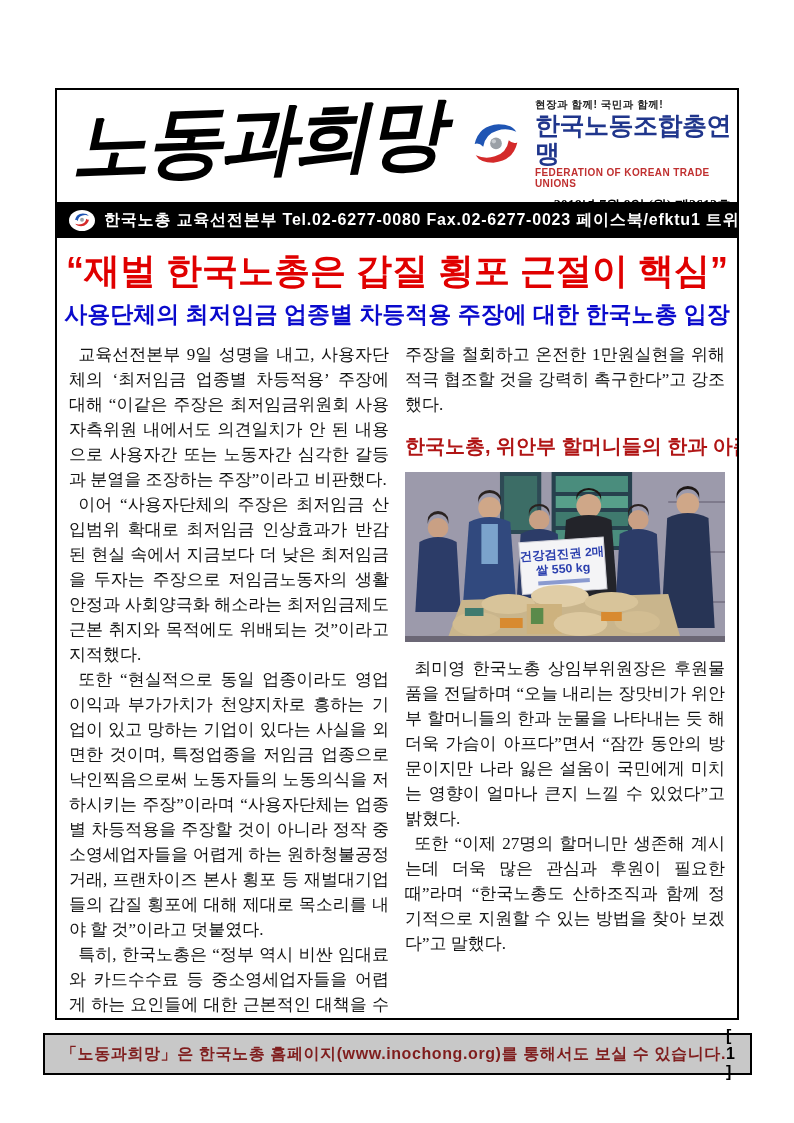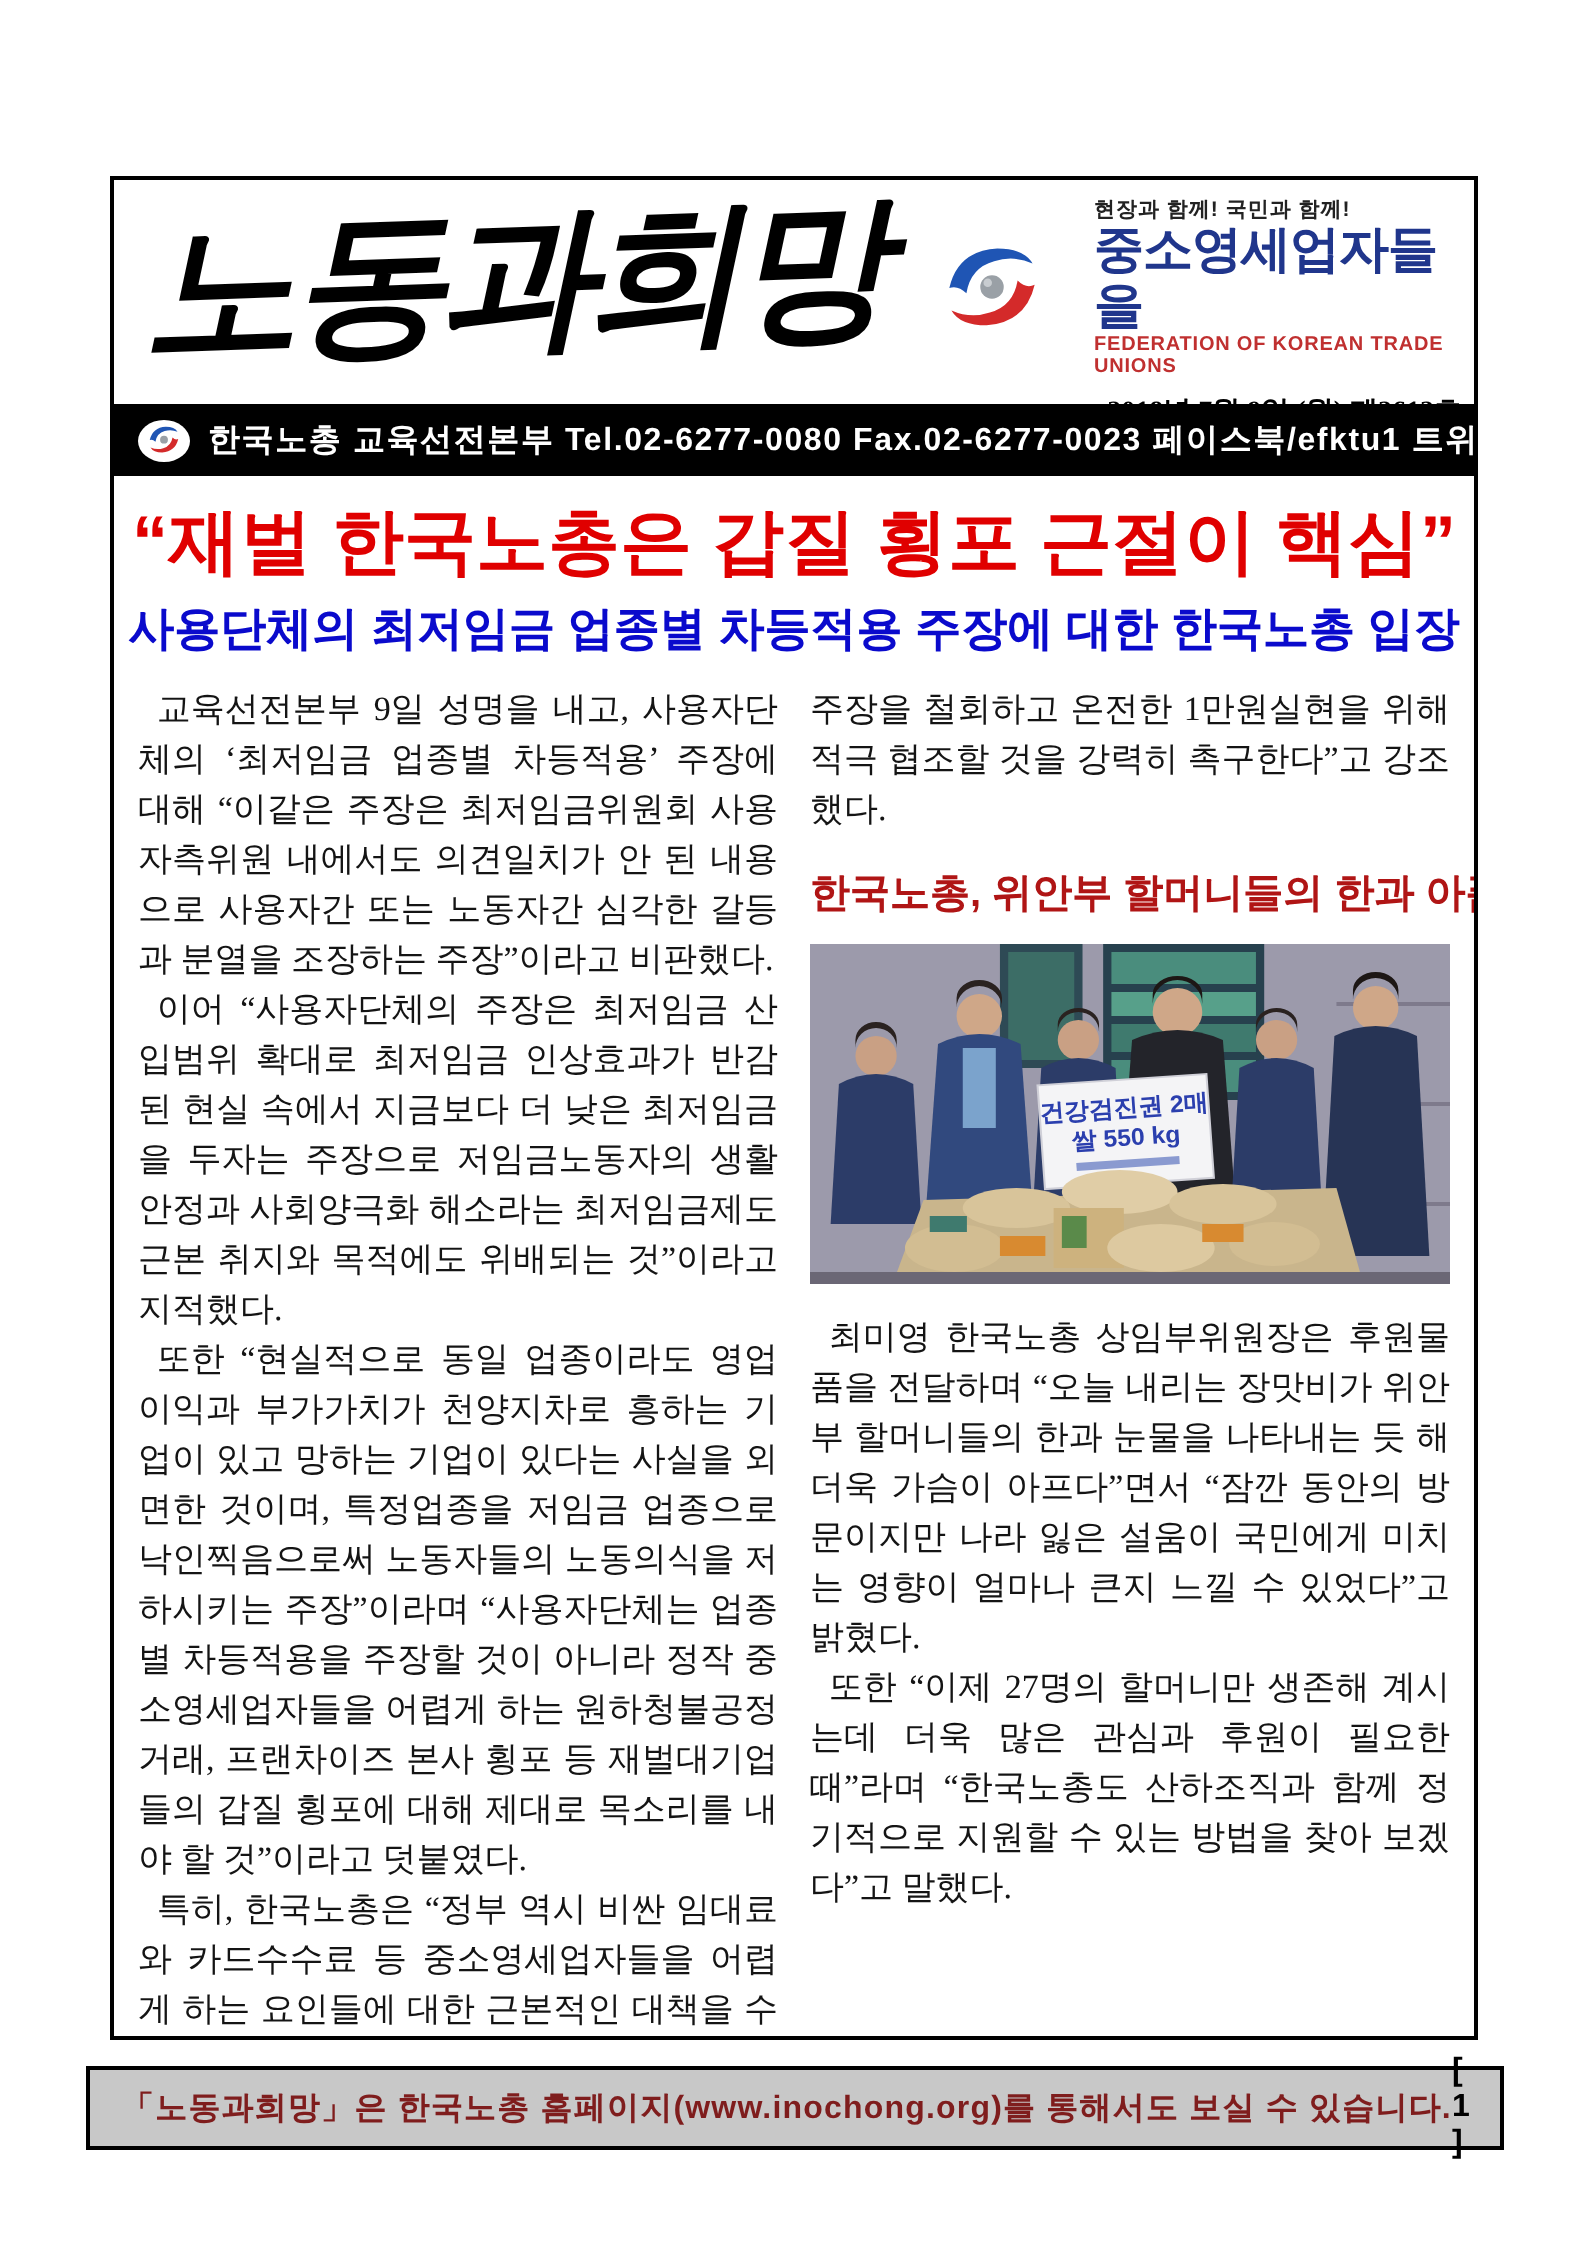--- a/index.html
+++ b/index.html
@@ -7,21 +7,21 @@
         font-family:"Liberation Serif","DejaVu Serif",serif;color:#111;}
   
   .main-box{position:absolute;left:55px;top:88px;width:684px;height:932px;
             border:2px solid #000;box-sizing:border-box;background:#fff;overflow:hidden;}
   
   .masthead{position:relative;height:112px;}
   .calligraphy{position:absolute;left:14px;top:-2px;font-size:78px;font-weight:900;font-style:italic;
                letter-spacing:-4px;transform:rotate(-2deg);color:#000;
                font-family:"DejaVu Serif","Liberation Serif",serif;white-space:nowrap;}
   .org-block{position:absolute;right:6px;top:8px;width:262px;text-align:right;}
-  .org-row{display:flex;align-items:center;justify-content:flex-end;gap:24px;}
+  .org-row{display:flex;align-items:center;justify-content:flex-end;gap:12px;}
   .org-logo{width:54px;height:48px;flex:0 0 auto;}
   .org-text{text-align:left;}
   .org-slogan{font-size:10.5px;font-weight:700;color:#222;
               font-family:"Liberation Sans","DejaVu Sans",sans-serif;letter-spacing:0.5px;}
   .org-name{font-size:25px;font-weight:900;color:#20368c;line-height:1.1;
             font-family:"Liberation Sans","DejaVu Sans",sans-serif;letter-spacing:-0.5px;}
   .org-en{font-size:10px;font-weight:800;color:#c03030;letter-spacing:0.4px;
           font-family:"Liberation Sans","DejaVu Sans",sans-serif;}
   .issue-date{margin-top:8px;font-size:14px;font-weight:600;color:#000;text-align:right;
               font-family:"Liberation Serif","DejaVu Serif",serif;white-space:nowrap;}
@@ -71,21 +71,21 @@
       <div class="org-block">
         <div class="org-row">
           <svg class="org-logo" viewBox="0 0 100 90">
             <path d="M10,45 Q18,10 55,8 Q80,8 88,22 Q70,14 52,20 Q30,26 26,50 Q18,42 10,45 Z" fill="#1f55b4"></path>
             <path d="M90,42 Q82,77 45,80 Q20,80 12,66 Q30,74 48,68 Q70,62 74,38 Q82,46 90,42 Z" fill="#d42a2a"></path>
             <circle cx="50" cy="44" r="11" fill="#9aa0a6"></circle>
             <circle cx="46" cy="40" r="4" fill="#c8ccd0"></circle>
           </svg>
           <div class="org-text">
             <div class="org-slogan">현장과 함께! 국민과 함께!</div>
-            <div class="org-name">중소영세업자들을</div>
+            <div class="org-name">한국노동조합총연맹</div>
             <div class="org-en">FEDERATION OF KOREAN TRADE UNIONS</div>
           </div>
         </div>
         <div class="issue-date">2018년 7월 9일 (월) 제2612호</div>
       </div>
     </div>
 
     <div class="contact-bar">
       <span class="bar-icon">
         <svg viewBox="0 0 100 90">

